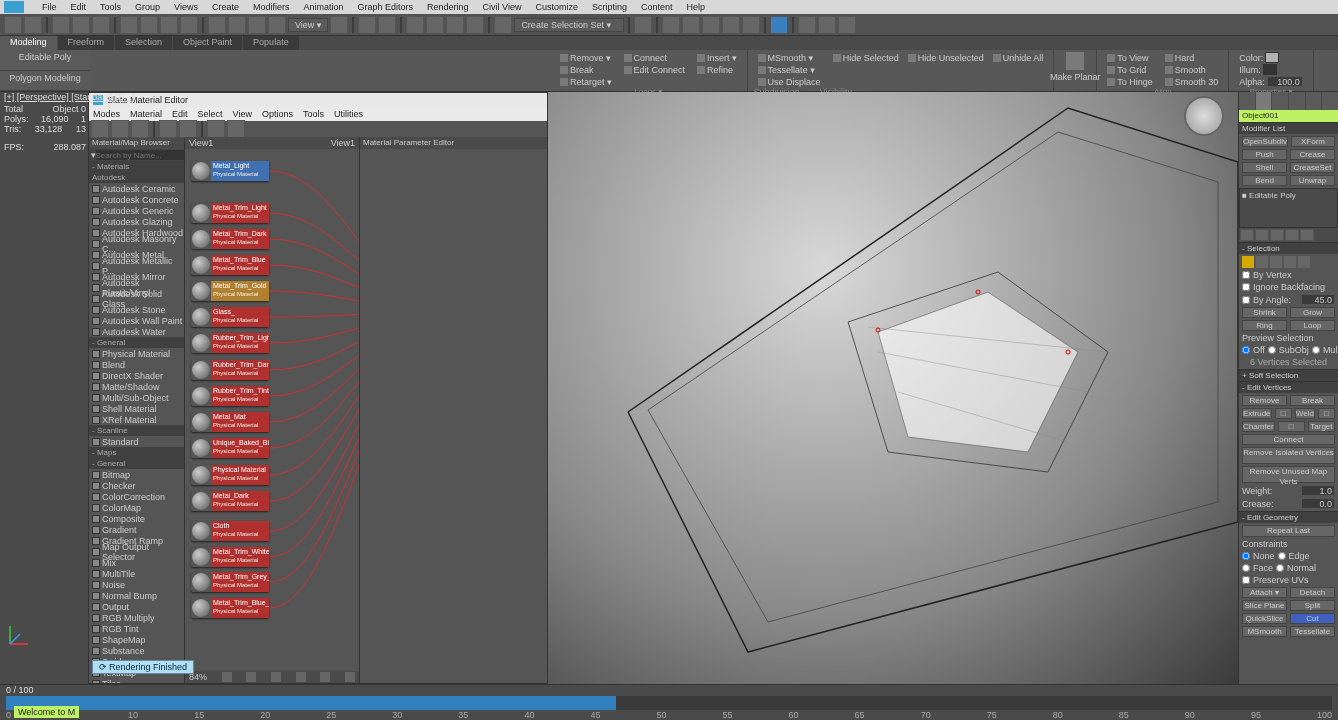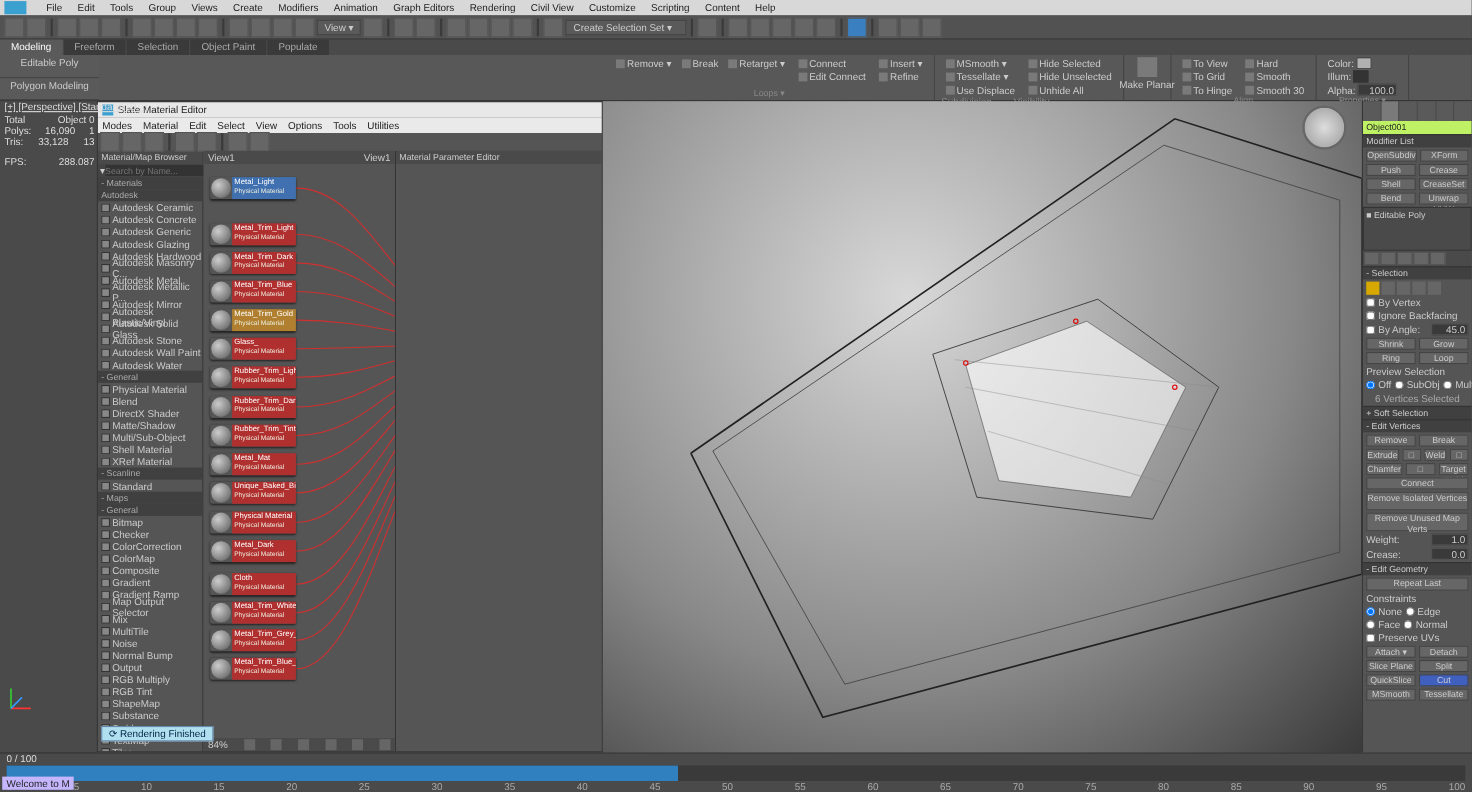--- a/index.html
+++ b/index.html
@@ -83,21 +83,21 @@
 .selection-swatches span.on { background:#d6a800; }
 .val-row { display:flex; justify-content:space-between; align-items:center; }
 .val-row .spinner { width:34px; }
 
 .timeline { height:46px; background:#4a4a4a; border-top:1px solid #333; }
 .frame-label { height:11px; padding:0 6px; font-size:9px; color:#ddd; }
 .track { height:14px; background:#3a3a3a; margin:0 6px; position:relative; }
 .track .play { position:absolute; inset:0; background:linear-gradient(90deg,#3080c0 0,#3080c0 46%,#3a3a3a 46%); }
 .ruler { height:10px; margin:0 6px; display:flex; justify-content:space-between; color:#aaa; font-size:8px; }
 .render-status { position:absolute; left:92px; bottom:46px; background:#b0e0f0; color:#024; padding:1px 6px; font-size:9px; border:1px solid #68a; }
-.prompt { position:absolute; left:2px; bottom:2px; background:#c4b5fd; color:#222; padding:1px 4px; font-size:9px; }
+.prompt { position:absolute; left:14px; bottom:2px; background:#bef264; color:#222; padding:1px 4px; font-size:9px; }
 .axis-gizmo { position:absolute; left:4px; bottom:70px; width:30px; height:30px; z-index:6; }
 </style>
 </head>
 <body>
 
 <div class="menubar">
   <span class="app-icon"></span>
   <span>File</span>
   <span>Edit</span>
   <span>Tools</span>
@@ -170,21 +170,21 @@
 </div>
 
 <div class="ribbon-body">
   <div class="ribbon-left">
     <div class="rb-btn">Editable Poly</div>
     <div class="rb-btn">Polygon Modeling</div>
   </div>
   <div style="width:460px"></div>
   <div class="rg">
     <div class="rg-row">
-      <div style="display:flex;flex-direction:row;gap:1px;">
+      <div style="display:flex;flex-direction:column;gap:1px;">
         <span class="rbtn">
             <span class="glyph"></span>
             <span>Remove ▾</span>
           </span>
         <span class="rbtn">
             <span class="glyph"></span>
             <span>Break</span>
           </span>
         <span class="rbtn">
             <span class="glyph"></span>
@@ -223,21 +223,21 @@
           </span>
         <span class="rbtn">
             <span class="glyph"></span>
             <span>Tessellate ▾</span>
           </span>
         <span class="rbtn">
             <span class="glyph"></span>
             <span>Use Displace</span>
           </span>
       </div>
-      <div style="display:flex;flex-direction:column;gap:1px;">
+      <div style="display:flex;flex-direction:row;gap:1px;">
         <span class="rbtn">
             <span class="glyph"></span>
             <span>Hide Selected</span>
           </span>
         <span class="rbtn">
             <span class="glyph"></span>
             <span>Hide Unselected</span>
           </span>
         <span class="rbtn">
             <span class="glyph"></span>

